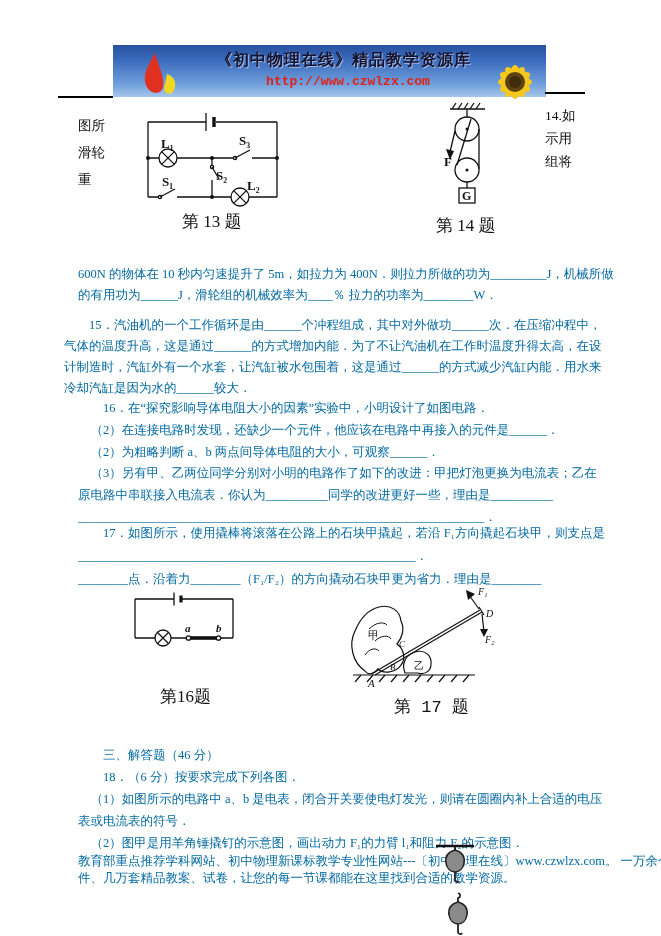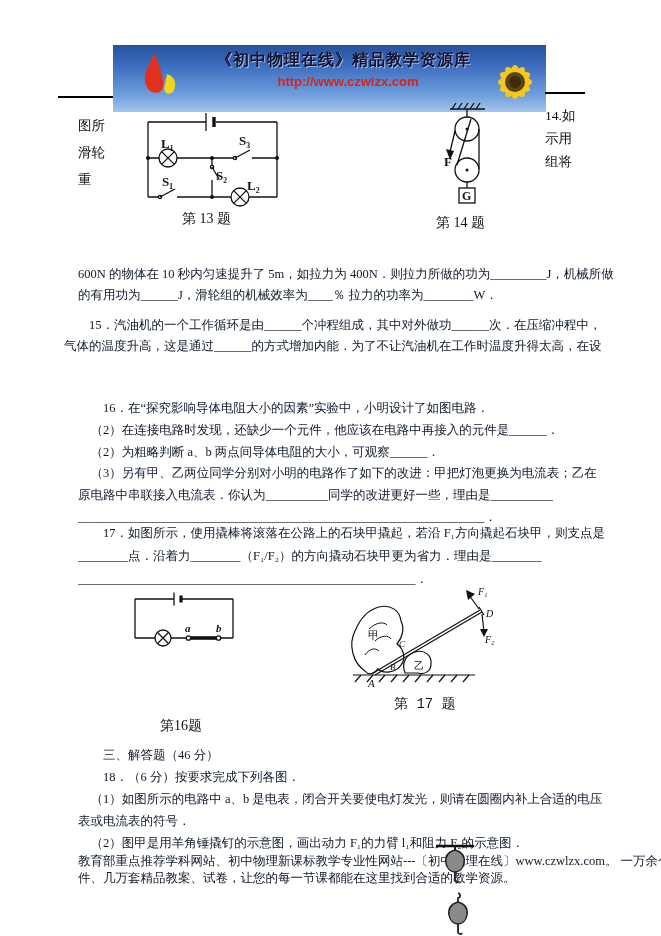--- a/index.html
+++ b/index.html
@@ -1,39 +1,39 @@
 <!DOCTYPE html>
 <html><head>
 <meta charset="utf-8">
 <style>
   html,body{margin:0;padding:0;background:#888;}
   #page{
     position:relative;width:661px;height:936px;margin:0 auto;background:#ffffff;
     font-family:"Liberation Serif","DejaVu Serif",serif;color:#111;overflow:hidden;
   }
   .abs{position:absolute;}
-  .tline{white-space:pre;font-size:12.5px;color:#0f172a;}
+  .tline{white-space:pre;font-size:12.5px;color:#0369a1;}
   .textblock{line-height:21px;}
   .frag{font-size:13.5px;white-space:pre;}
-  .caption{font-size:14px;color:#111;white-space:pre;}
+  .caption{font-size:17px;color:#111;white-space:pre;}
   .rule{background:#000;height:2px;}
   
   #banner{
-    left:113px;top:45px;width:433px;height:67px;
+    left:113px;top:45px;width:433px;height:52px;
     background:linear-gradient(180deg,#27519e 0%,#3c6cbe 30%,#6f9fdb 75%,#a5c6ec 100%);
   }
   #banner-title{
     left:88px;top:5px;width:285px;text-align:center;
     font-weight:bold;font-size:16px;letter-spacing:1px;color:#141432;
     text-shadow:1px 1px 0 rgba(255,255,255,.5);white-space:pre;
   }
   #banner-url{
     left:110px;top:29px;width:250px;text-align:center;
     font-weight:bold;font-size:13px;color:#e32016;white-space:pre;
-    font-family:Liberation Sans, sans-serif;
+    font-family:Liberation Mono, monospace;
   }
   svg{display:block;}
   svg text{font-family:"Liberation Serif","DejaVu Serif",serif;}
 </style>
 </head>
 <body>
 
 <div id="page">
 
   <div id="banner" class="abs">
@@ -137,35 +137,37 @@
   <div class="abs caption" style="left:436px;top:214px;">第 14 题</div>
 
   <div class="abs textblock" style="left:78px;top:264px;">
       <div class="tline">600N 的物体在 10 秒内匀速提升了 5m，如拉力为 400N．则拉力所做的功为_________J，机械所做</div>
       <div class="tline">的有用功为______J，滑轮组的机械效率为____％ 拉力的功率为________W．</div>
     </div>
 
   <div class="abs textblock" style="left:64px;top:315px;">
       <div class="tline">　　15．汽油机的一个工作循环是由______个冲程组成，其中对外做功______次．在压缩冲程中，</div>
       <div class="tline">气体的温度升高，这是通过______的方式增加内能．为了不让汽油机在工作时温度升得太高，在设</div>
+      <div class="tline">计制造时，汽缸外有一个水套，让汽缸被水包围着，这是通过______的方式减少汽缸内能．用水来</div>
+      <div class="tline">冷却汽缸是因为水的______较大．</div>
     </div>
 
   <div class="abs" style="left:78px;top:398px;line-height:21.8px;">
       <div class="tline">　　16．在“探究影响导体电阻大小的因素”实验中，小明设计了如图电路．</div>
       <div class="tline">　（2）在连接电路时发现，还缺少一个元件，他应该在电路中再接入的元件是______．</div>
       <div class="tline">　（2）为粗略判断 a、b 两点间导体电阻的大小，可观察______．</div>
       <div class="tline">　（3）另有甲、乙两位同学分别对小明的电路作了如下的改进：甲把灯泡更换为电流表；乙在</div>
       <div class="tline">原电路中串联接入电流表．你认为__________同学的改进更好一些，理由是__________</div>
       <div class="tline">_________________________________________________________________．</div>
     </div>
 
   <div class="abs" style="left:78px;top:522px;line-height:23px;">
       <div class="tline">　　17．如图所示，使用撬棒将滚落在公路上的石块甲撬起，若沿 F₁方向撬起石块甲，则支点是</div>
+      <div class="tline">______________________________________________________．</div>
       <div class="tline">________点．沿着力________（F₁/F₂）的方向撬动石块甲更为省力．理由是________</div>
-      <div class="tline">______________________________________________________．</div>
     </div>
 
   <svg class="abs" style="left:130px;top:592px;" width="110" height="60" viewBox="0 0 110 60" stroke="#111" stroke-width="1.3" fill="none">
 
     <path d="M5,7 H44 M52,7 H103"></path>
     <line x1="44" y1="0.5" x2="44" y2="13.5"></line>
     <line x1="51" y1="3.5" x2="51" y2="10.5" stroke-width="3.2"></line>
 
     <path d="M5,7 V46 M103,7 V46"></path>
 
@@ -173,21 +175,21 @@
     <circle cx="33" cy="46" r="8"></circle>
     <path d="M27.3,40.3 L38.7,51.7 M38.7,40.3 L27.3,51.7"></path>
     <circle cx="58.5" cy="46" r="2.2"></circle>
     <line x1="61" y1="46" x2="86" y2="46" stroke-width="3.6"></line>
     <circle cx="88.5" cy="46" r="2.2"></circle>
     <g fill="#111" stroke="none" font-size="11" font-style="italic" font-weight="bold">
       <text x="55" y="40">a</text>
       <text x="86" y="40">b</text>
     </g>
   </svg>
-  <div class="abs caption" style="left:160px;top:685px;margin-top:32px;">第16题</div>
+  <div class="abs caption" style="left:160px;top:685px;">第16题</div>
 
   <svg class="abs" style="left:335px;top:583px;" width="215" height="112" viewBox="0 0 215 112" stroke="#111" stroke-width="1.2" fill="none">
 
     <line x1="18" y1="92" x2="140" y2="92"></line>
     <path d="M26,92 L20,99 M38,92 L32,99 M50,92 L44,99 M62,92 L56,99 M74,92 L68,99 M86,92 L80,99 M98,92 L92,99 M110,92 L104,99 M122,92 L116,99 M134,92 L128,99"></path>
 
     <path d="M30,88 C18,80 13,62 20,48 C25,36 32,27 44,24 C56,21 65,28 66,38 C70,46 67,55 62,61 C69,66 71,76 66,82 C61,90 48,91 43,86 C38,92 33,92 30,88 Z"></path>
     <path d="M34,46 C40,40 48,38 52,42 M40,58 C46,52 54,52 56,56 M30,72 C34,66 40,64 44,68" stroke-width="1"></path>
 
     <path d="M70,90 C66,80 71,72 80,69 C90,66 97,73 96,81 C96,88 90,92 83,90 Z"></path>

